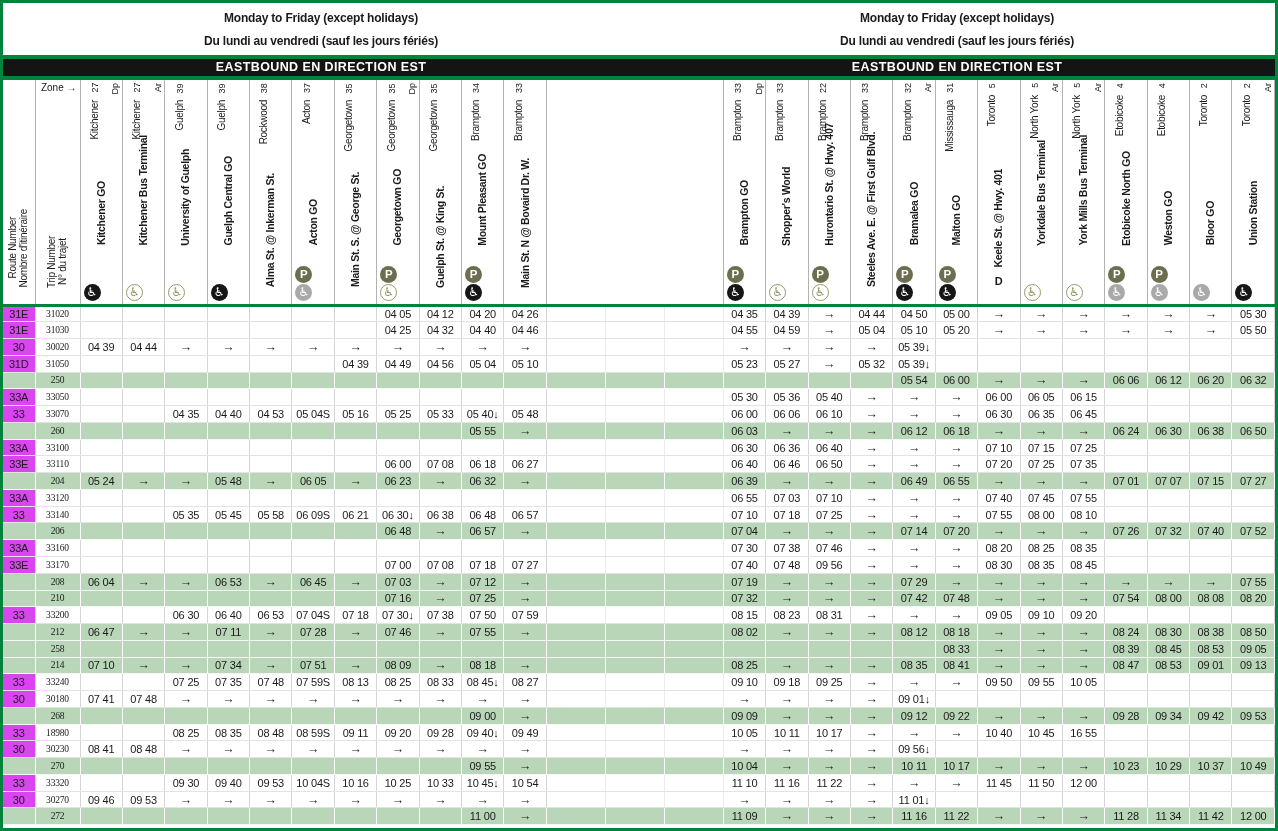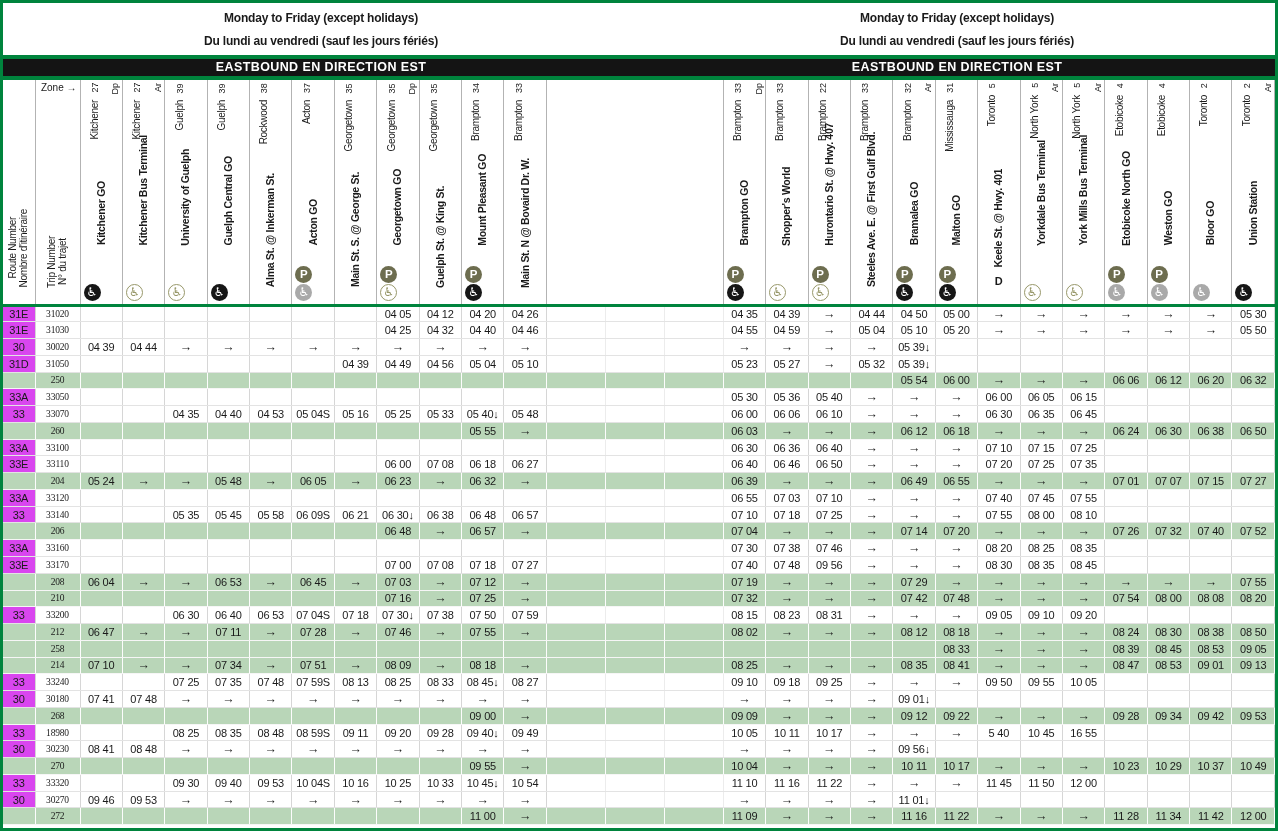--- a/index.html
+++ b/index.html
@@ -1194,21 +1194,21 @@
           <td class="c">09 49</td>
           <td class="c gap"></td>
           <td class="c gap"></td>
           <td class="c gap"></td>
           <td class="c">10 05</td>
           <td class="c">10 11</td>
           <td class="c">10 17</td>
           <td class="c arrow">→</td>
           <td class="c arrow">→</td>
           <td class="c arrow">→</td>
-          <td class="c">5 40</td>
+          <td class="c">10 40</td>
           <td class="c">10 45</td>
           <td class="c">16 55</td>
           <td class="c"></td>
           <td class="c"></td>
           <td class="c"></td>
           <td class="c"></td>
         </tr>
         <tr>
           <td class="c route">30</td>
           <td class="c trip">30230</td>

